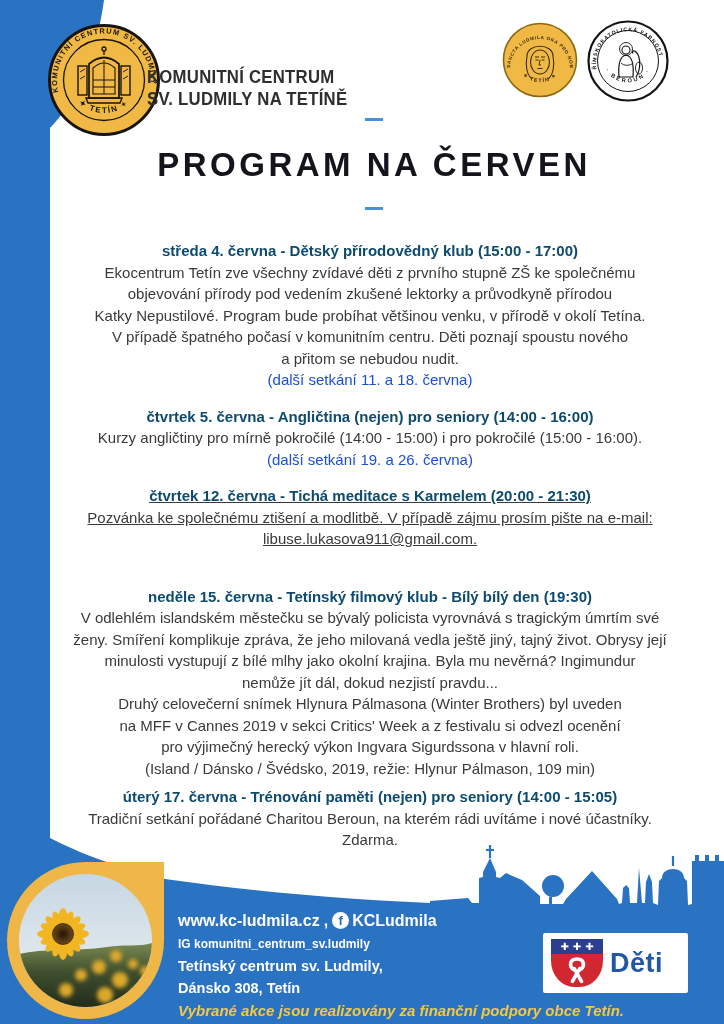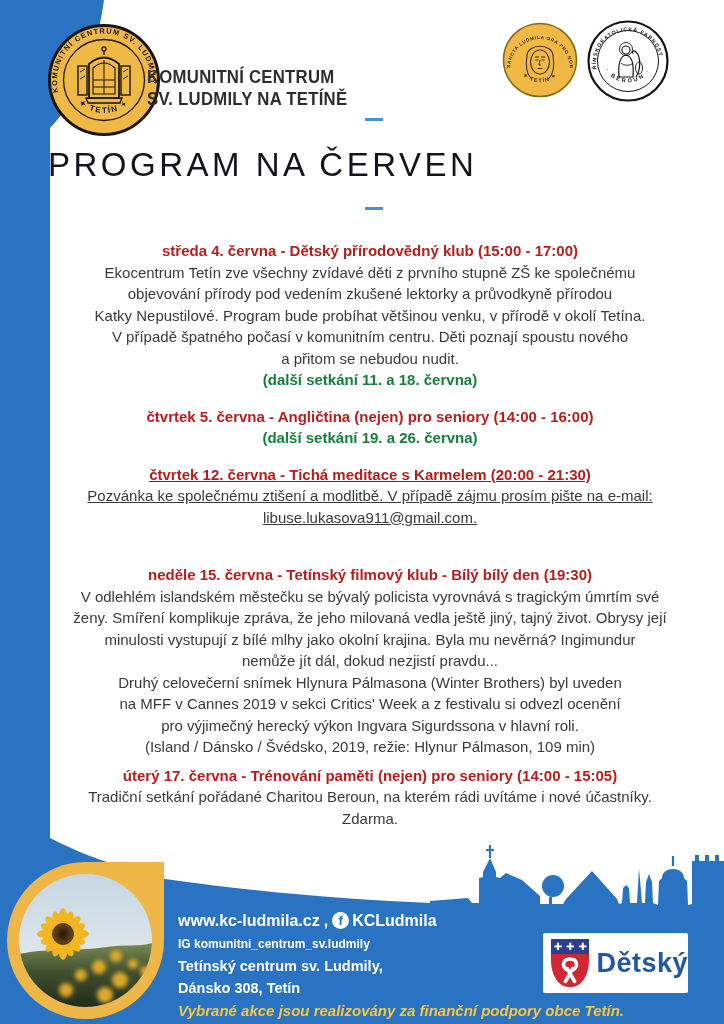--- a/index.html
+++ b/index.html
@@ -9,30 +9,30 @@
   
   .kc-seal{position:absolute;left:46px;top:22px;z-index:2;}
   .org-title{position:absolute;left:147px;top:66px;z-index:2;color:#2e2e2e;
     font-size:19px;font-weight:600;line-height:22px;letter-spacing:.3px;
     transform:scaleX(.88);transform-origin:left top;white-space:nowrap;}
   .seal-sm{position:absolute;top:21px;z-index:2;}
   .seal-lud{left:501px;}
   .seal-par{left:586px;top:19px;}
   .dash{position:absolute;left:365px;width:18px;height:3px;background:#4a90d4;z-index:2;}
   .dash1{top:118px;} .dash2{top:207px;}
-  .main-title{position:absolute;left:48px;top:146px;width:652px;z-index:2;
-    font-size:33px;font-weight:normal;letter-spacing:3.5px;color:#14141d;}
+  .main-title{position:absolute;left:48px;top:146px;width:652px;z-index:2;text-align:center;
+    font-size:33px;font-weight:bold;letter-spacing:3.5px;color:#14141d;}
   
   .events{position:absolute;left:45px;top:240px;width:650px;z-index:2;text-align:center;
     font-size:15px;line-height:21.5px;color:#3a3a3a;}
   .event{margin:0 0 15px 0;}
   .event.g20{margin-bottom:36px;text-decoration:underline;} .event.g7{margin-bottom:7px;}
-  .ev-h{font-weight:bold;color:#b91c1c;}
+  .ev-h{font-weight:bold;color:#0c4a6e;}
   .ev-b{white-space:pre-line;}
-  .ev-n{font-weight:bold;color:#15803d;}
+  .ev-n{font-weight:normal;color:#1d4ed8;}
   
   .sun-wrap{position:absolute;left:7px;top:862px;width:157px;height:157px;z-index:3;
     background:#eeb747;border-radius:50% 0 50% 50%;}
   .sun-photo{position:absolute;left:12px;top:12px;width:133px;height:133px;border-radius:50%;
     overflow:hidden;}
   .f-text{position:absolute;left:178px;top:909px;z-index:3;color:#fff;}
   .f-line{display:flex;align-items:center;}
   .f1{font-size:16px;font-weight:bold;height:23px;}
   .f2{font-size:12px;font-weight:bold;height:23px;}
   .f3,.f4{font-size:14.5px;font-weight:bold;height:22px;}
@@ -162,20 +162,21 @@
       <div class="ev-h">středa 4. června - Dětský přírodovědný klub (15:00 - 17:00)</div>
       <div class="ev-b">Ekocentrum Tetín zve všechny zvídavé děti z prvního stupně ZŠ ke společnému
 objevování přírody pod vedením zkušené lektorky a průvodkyně přírodou
 Katky Nepustilové. Program bude probíhat většinou venku, v přírodě v okolí Tetína.
 V případě špatného počasí v komunitním centru. Děti poznají spoustu nového
 a přitom se nebudou nudit.</div>
       <div class="ev-n">(další setkání 11. a  18. června)</div>
     </section>
     <section class="event">
       <div class="ev-h">čtvrtek 5. června - Angličtina (nejen) pro seniory (14:00 - 16:00)</div>
+      <div class="ev-b">Kurzy angličtiny pro mírně pokročilé (14:00 - 15:00) i pro pokročilé (15:00 - 16:00).</div>
       <div class="ev-n">(další setkání 19. a 26. června)</div>
     </section>
     <section class="event g20">
       <div class="ev-h">čtvrtek 12. června - Tichá meditace s Karmelem (20:00 - 21:30)</div>
       <div class="ev-b">Pozvánka ke společnému ztišení a modlitbě. V případě zájmu prosím pište na e-mail:
 libuse.lukasova911@gmail.com.</div>
     </section>
     <section class="event g7">
       <div class="ev-h">neděle 15. června - Tetínský filmový klub - Bílý bílý den (19:30)</div>
       <div class="ev-b">V odlehlém islandském městečku se bývalý policista vyrovnává s tragickým úmrtím své
@@ -276,16 +277,16 @@
       <div class="crest-shield">
         <svg width="30" height="31" viewBox="0 0 30 34">
           <g stroke="#fff" stroke-width="4" fill="none" stroke-linecap="round">
             <path d="M11.5,17 C6.5,15 6,5.5 15,5.5 C24,5.5 23.5,15 18.5,17"></path>
             <path d="M12,16 L20,30"></path>
             <path d="M18,16 L10,30"></path>
           </g>
         </svg>
       </div>
     </div>
-    <div class="tetin-label">Dětský</div>
+    <div class="tetin-label">Děti</div>
   </div>
 
 </div>
 
 </body></html>

